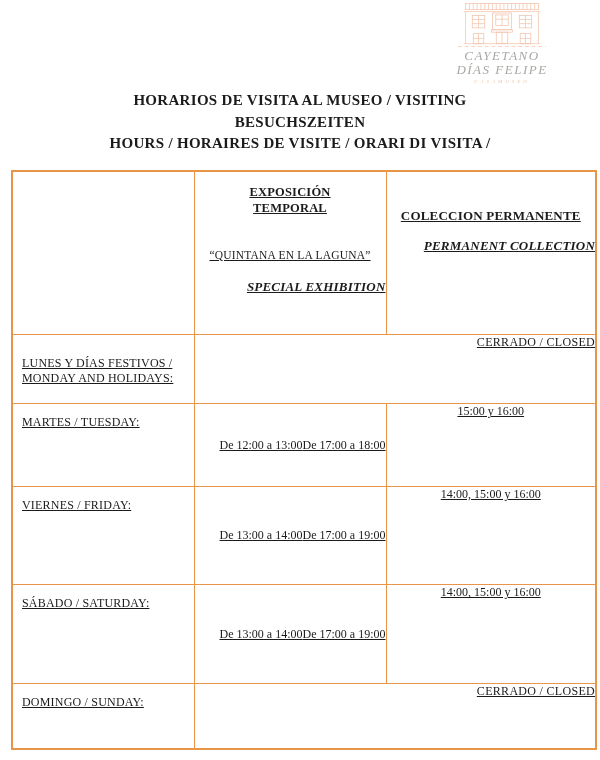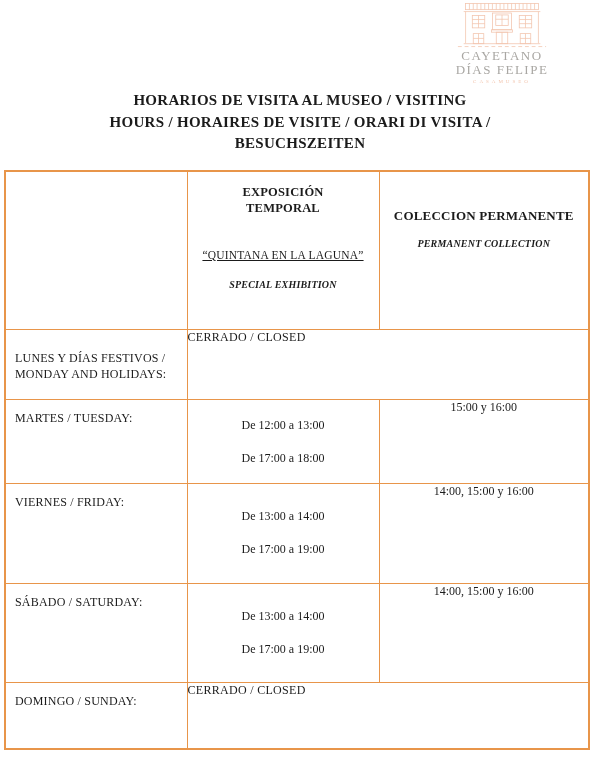--- a/index.html
+++ b/index.html
@@ -14,20 +14,21 @@
     background:#ffffff;
     font-family:"Liberation Serif","DejaVu Serif",serif;
     color:var(--ink);
     position:relative;
     overflow:hidden;
   }
   
   .logo{
     position:absolute; top:2px; left:428px; width:148px;
     text-align:center;
+    font-style:italic;
   }
   .logo-art{ color:var(--logo-accent); width:104px; height:46px; display:block; margin:0 auto;}
   .logo-name{
     color:var(--logo-text);
     font-size:13px; line-height:13px;
     letter-spacing:1.5px;
     margin-top:1px;
   }
   .logo-sub{
     color:var(--logo-accent);
@@ -39,24 +40,25 @@
   .title{
     position:absolute; top:90px; left:0; width:100%;
     text-align:center;
     font-weight:bold;
     font-size:15px;
     line-height:21.5px;
     letter-spacing:0.3px;
   }
   
   table.hours{
-    position:absolute; top:170px; left:4px;
+    position:absolute; top:170px; left:11px;
     width:584px; height:580px;
     border-collapse:collapse;
     table-layout:fixed;
+    text-decoration:underline;
   }
   table.hours td{
     border:1.5px solid var(--border-color);
     vertical-align:top;
     font-size:12px;
   }
   table.hours{ border:2px solid var(--border-color); }
   col.c1{width:182px;} col.c2{width:192px;} col.c3{width:210px;}
   tr.r-header{height:117px;}
   tr.r-50{height:50px;}
@@ -71,46 +73,47 @@
   .exhibit-name{
     display:inline-block;
     margin-top:33px;
     font-size:11.5px;
     text-decoration:underline;
     letter-spacing:0.2px;
   }
   .head-sub{
     margin-top:16px;
     font-weight:bold;font-style:italic;
-    font-size:10px;
+    font-size:13px;
     letter-spacing:0.2px;
+    text-align:right;
   }
   td.head-permanent{padding-top:36px;}
   td.head-permanent .head-line{font-size:13px;}
   td.head-permanent .head-sub{margin-top:14px;}
   
   td.day-cell{
     padding:11px 6px 0 9px;
     font-size:12px;
     line-height:15.5px;
     letter-spacing:0.2px;
   }
   
   td.time-cell{
     vertical-align:middle;
     text-align:center;
   }
   td.time-cell .stack{
-    display:flex;flex-direction:column;justify-content:center;align-items:center;
-    gap:18px;height:100%;
+    display:flex;flex-direction:row;justify-content:flex-end;align-items:center;
+    height:100%;
   }
   
   td.closed-cell{
     vertical-align:middle;
-    text-align:left;
+    text-align:right;
     font-size:13px;
     letter-spacing:0.3px;
   }
 </style>
 </head>
 <body>
 
 <div class="logo">
   <svg class="logo-art" viewBox="0 0 104 48" fill="none" stroke="currentColor" stroke-width="0.8">
 
@@ -144,22 +147,22 @@
     <line x1="12" y1="43.5" x2="92" y2="43.5"></line>
     <path stroke-dasharray="4 3" d="M6 46.5H98"></path>
   </svg>
   <div class="logo-name">CAYETANO</div>
   <div class="logo-name">DÍAS FELIPE</div>
   <div class="logo-sub">CASAMUSEO</div>
 </div>
 
 <div class="title">
   <div>HORARIOS DE VISITA AL MUSEO / VISITING</div>
+  <div>BESUCHSZEITEN</div>
   <div>HOURS / HORAIRES DE VISITE / ORARI DI VISITA /</div>
-  <div>BESUCHSZEITEN</div>
 </div>
 
 <table class="hours">
   <colgroup>
       <col class="c1">
       <col class="c2">
       <col class="c3">
     </colgroup>
   <tbody>
 

